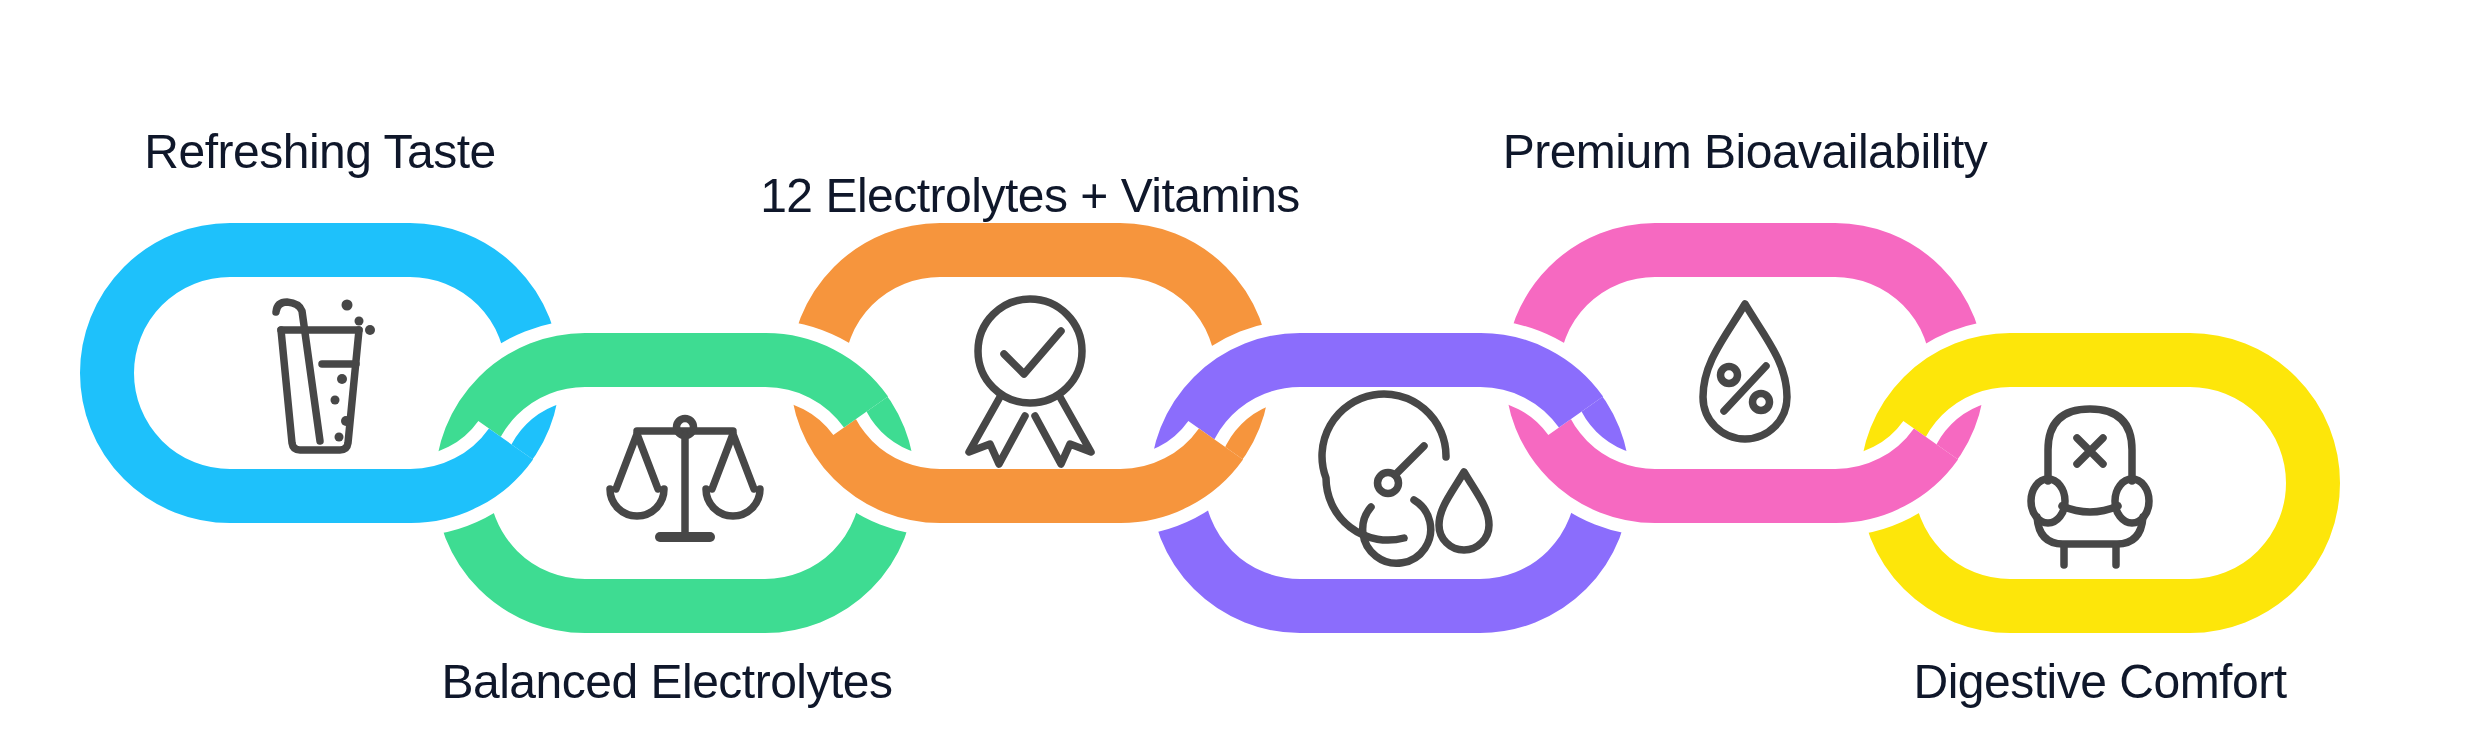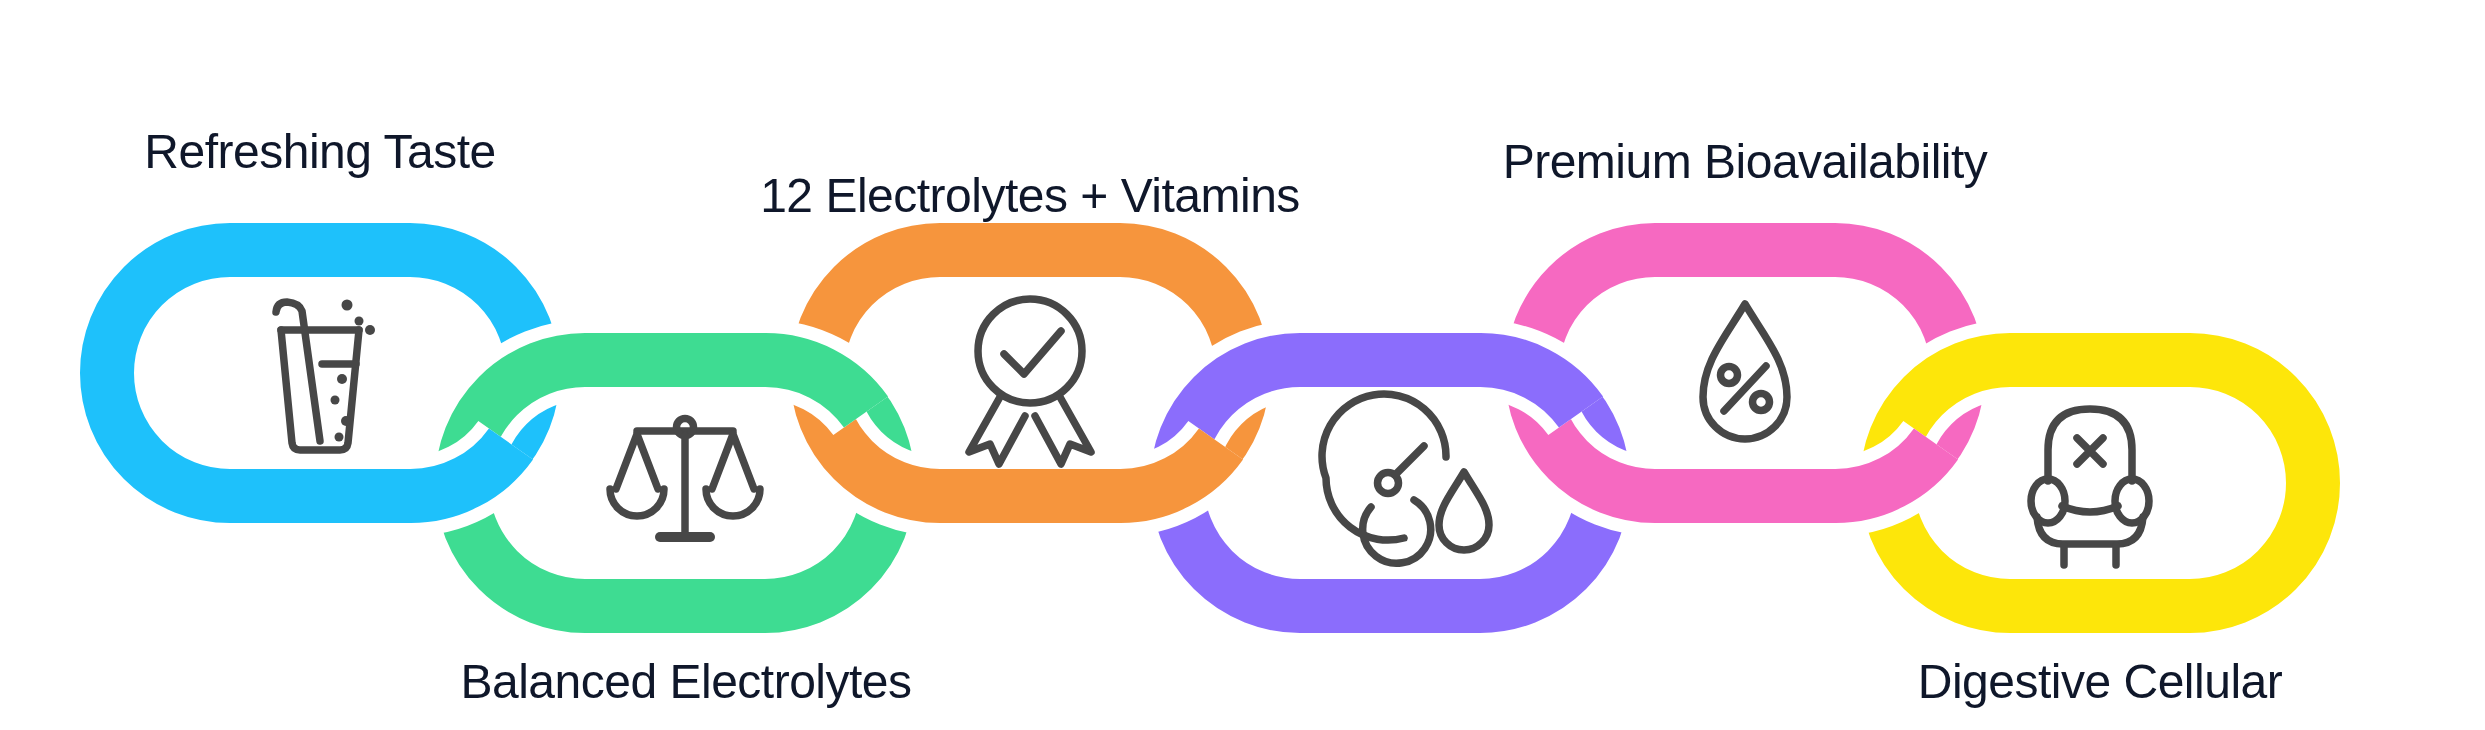--- a/index.html
+++ b/index.html
@@ -142,18 +142,18 @@
       <path d="M 2077 438 L 2103 464 M 2103 438 L 2077 464"></path>
       <ellipse cx="2048" cy="501" rx="17" ry="22"></ellipse>
       <ellipse cx="2132" cy="501" rx="17" ry="22"></ellipse>
       <path d="M 2062 506 Q 2090 518 2118 506"></path>
       <path d="M 2037 517 Q 2039 544 2063 544 H 2117 Q 2141 544 2143 517"></path>
       <path d="M 2064 546 V 565 M 2116 546 V 565"></path>
     </g>
   </svg>
 
   <div class="label" style="left:320px;top:128px;">Refreshing Taste</div>
-  <div class="label" style="left:686px;top:658px;">Balanced Electrolytes</div>
+  <div class="label" style="left:667px;top:658px;">Balanced Electrolytes</div>
   <div class="label" style="left:1030px;top:128px;margin-top:44px;">12 Electrolytes + Vitamins</div>
-  <div class="label" style="left:1745px;top:128px;margin-top:10px;">Premium Bioavailability</div>
-  <div class="label" style="left:2100px;top:658px;">Digestive Cellular</div>
+  <div class="label" style="left:1745px;top:128px;">Premium Bioavailability</div>
+  <div class="label" style="left:2100px;top:658px;">Digestive Comfort</div>
 
 </div>
 
 </body></html>

